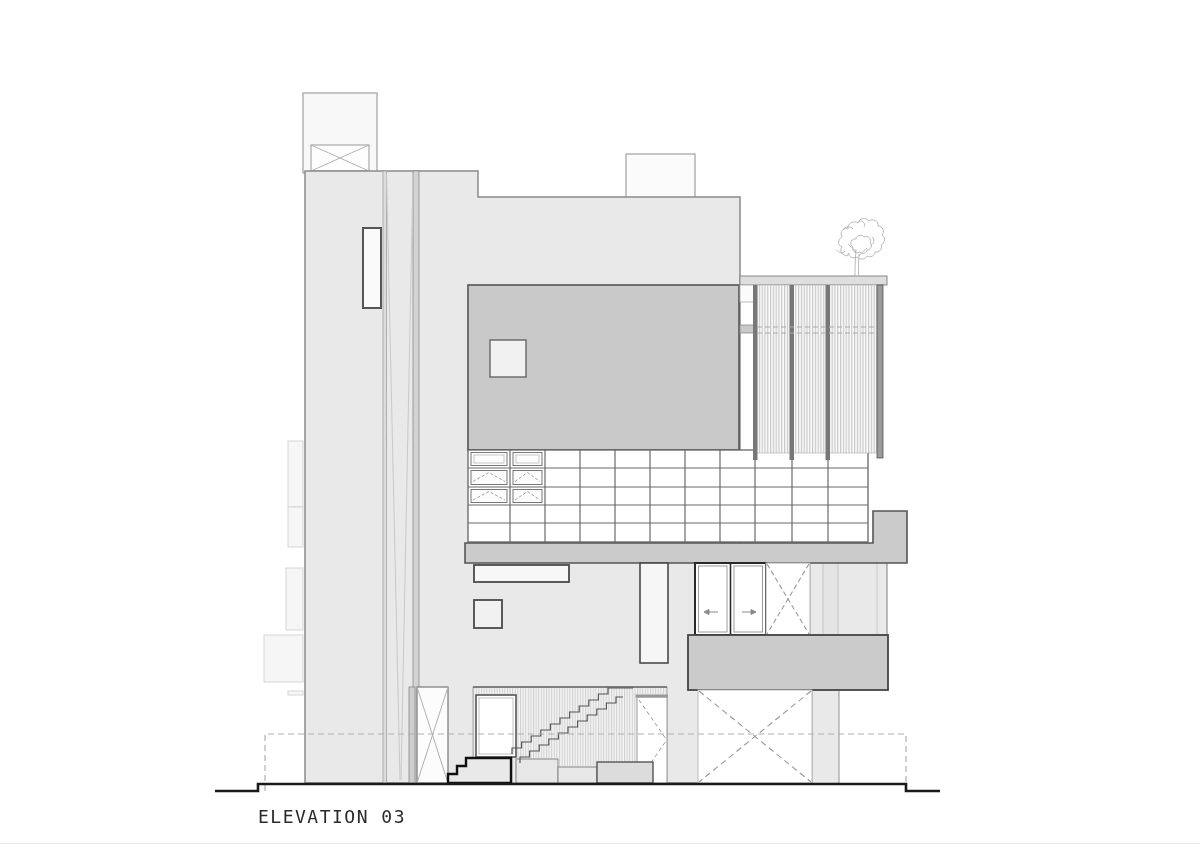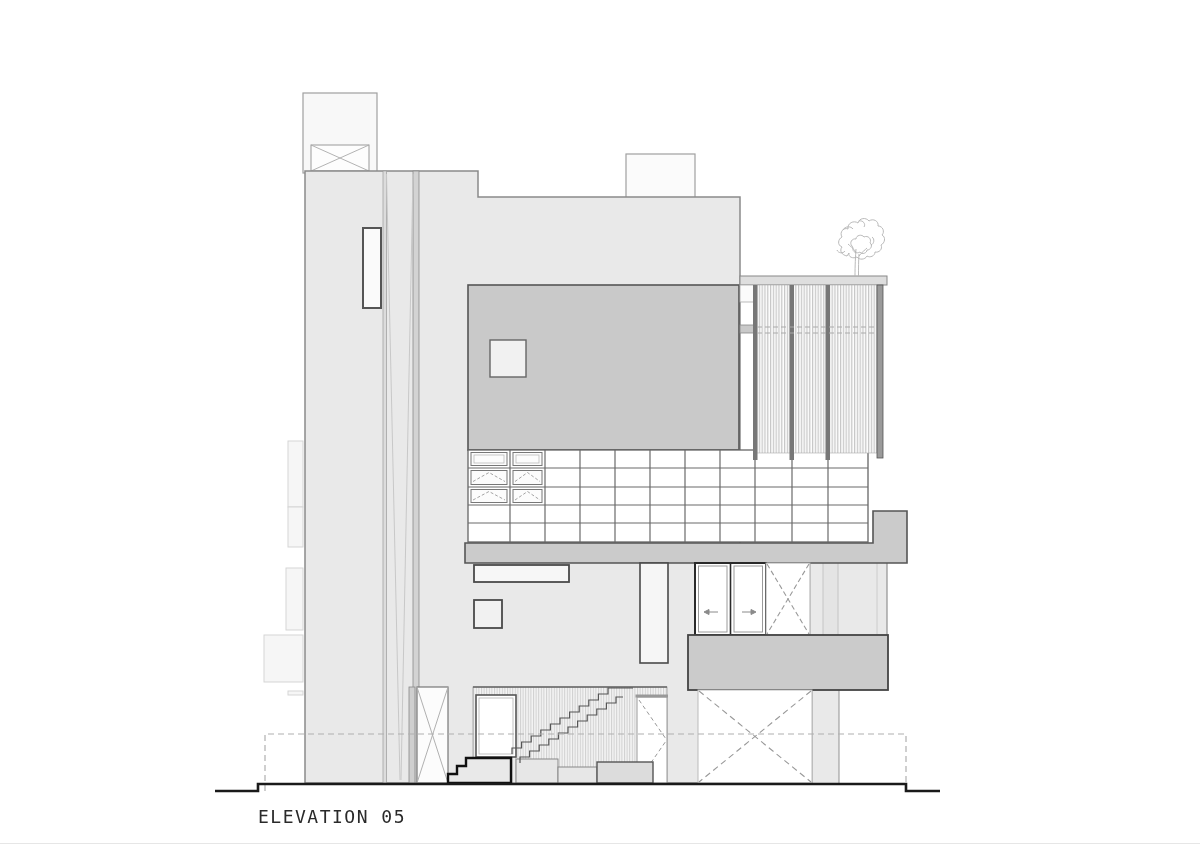--- a/index.html
+++ b/index.html
@@ -210,15 +210,15 @@
       <path d="M520,763 l0,-6 l9.6,0 l0,-6 l9.6,0 l0,-6 l9.6,0 l0,-6 l9.6,0 l0,-6 l9.6,0 l0,-6 l9.6,0 l0,-6 l9.6,0 l0,-6 l9.6,0 l0,-6 l9.6,0 l0,-6 l9.6,0 l0,-6 l7,0"></path>
     </g>
 
     <path d="M448,783 V774 H457 V766 H466 V758 H511 V783 Z" fill="#e9e9e9" stroke="#111111" stroke-width="2.4" stroke-linejoin="miter"></path>
 
     <path d="M265,791 V734 H906 V789" fill="none" stroke="#b0b0b0" stroke-width="1.2" stroke-dasharray="6,4"></path>
 
     <path d="M215,791 H258 V784 H906 V791 H940" fill="none" stroke="#1a1a1a" stroke-width="2.6" stroke-linejoin="miter"></path>
   </svg>
 
-  <div class="title">ELEVATION 05</div>
+  <div class="title">ELEVATION 03</div>
   <div class="sheet-edge"></div>
 </div>
 
 </body></html>

